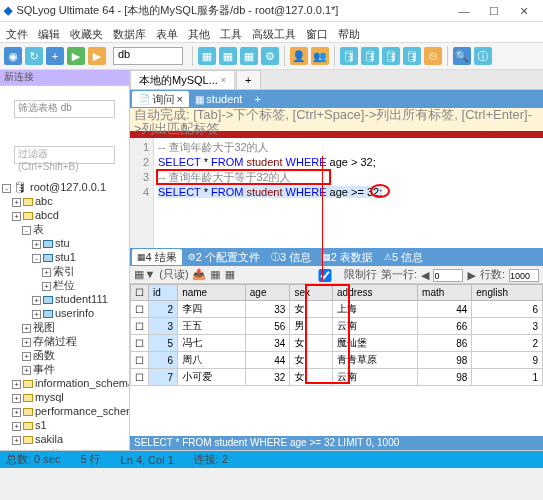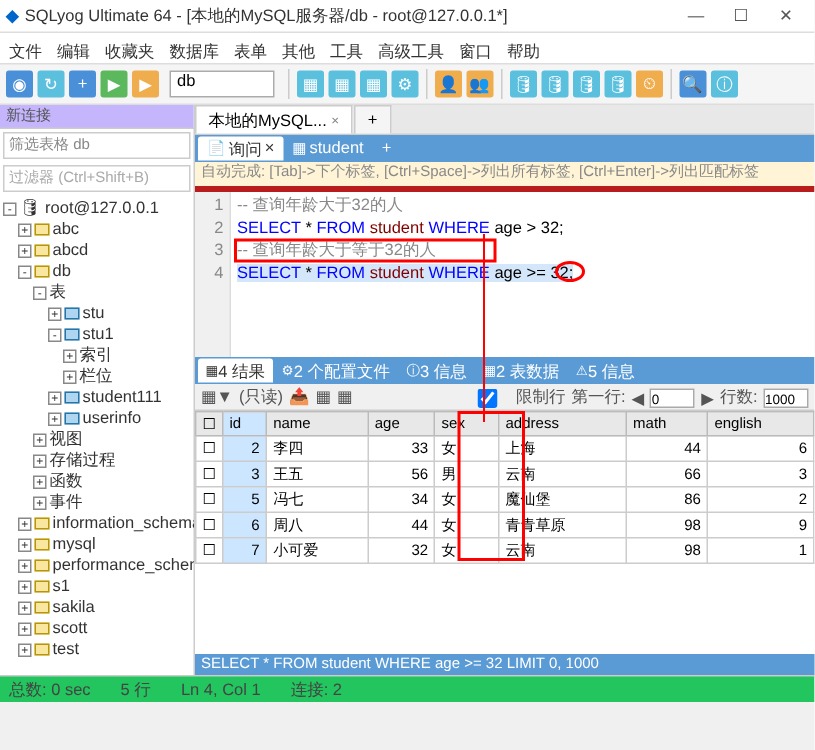--- a/index.html
+++ b/index.html
@@ -13,37 +13,37 @@
 .tbicon{width:18px;height:18px;border-radius:2px;display:inline-flex;align-items:center;justify-content:center;font-size:11px}
 .tbicon.blue{background:#4a90d9;color:#fff}
 .tbicon.green{background:#5cb85c;color:#fff}
 .tbicon.orange{background:#f0ad4e;color:#fff}
 .tbicon.teal{background:#5bc0de;color:#fff}
 .dbselect{height:18px;border:1px solid #aaa;background:#fff;padding:0 14px 0 4px;font-size:11px;min-width:70px;margin:0 4px}
 .sep{width:1px;height:20px;background:#ccc;margin:0 2px}
 .main{display:flex;height:380px}
 .sidebar{width:130px;background:#fff;border-right:1px solid #ccc;display:flex;flex-direction:column}
 .sidehdr{height:16px;background:#c4b5fd;border-bottom:1px solid #ccc;padding:0 4px;font-size:10px;color:#555}
-.filter{height:18px;border:1px solid #ccc;margin:2px;font-size:10px;color:#888;padding:0 3px;background:#fff}
+.filter{height:18px;border:1px solid #ccc;margin:14px;font-size:10px;color:#888;padding:0 3px;background:#fff}
 .tree{flex:1;overflow:auto;font-size:10px;line-height:14px;padding:2px}
 .tree .node{white-space:nowrap;color:#333}
 .tree .i1{padding-left:10px}.tree .i2{padding-left:20px}.tree .i3{padding-left:30px}.tree .i4{padding-left:40px}
 .tree .exp{display:inline-block;width:9px;height:9px;border:1px solid #888;text-align:center;line-height:7px;font-size:8px;margin-right:2px;background:#fff}
 .tree .ico{display:inline-block;width:10px;height:8px;margin-right:2px;vertical-align:middle}
 .tree .dbico{background:#f9e79f;border:1px solid #b7950b}
 .tree .tblico{background:#aed6f1;border:1px solid #2874a6}
 .content{flex:1;display:flex;flex-direction:column;background:#fff}
 .tabs{height:20px;background:#e8e8e8;border-bottom:1px solid #ccc;display:flex;align-items:center}
 .tab{height:19px;padding:0 8px;background:#f5f5f5;border:1px solid #ccc;border-bottom:none;margin-right:1px;display:flex;align-items:center;gap:3px;font-size:10px}
 .tab.active{background:#fff}
 .tab .x{color:#888;font-size:9px}
 .subtabs{height:18px;background:#5a9bd5;display:flex;align-items:center;padding:0 2px}
 .subtab{height:16px;padding:0 6px;color:#fff;font-size:10px;display:flex;align-items:center;gap:2px}
 .subtab.active{background:#fff;color:#333;border-radius:2px 2px 0 0}
-.hint{height:20px;background:#fff4d6;font-size:10px;color:#888;padding:0 4px;line-height:14px;border-bottom:4px solid #b91c1c}
+.hint{height:30px;background:#fff4d6;font-size:13px;color:#888;padding:0 4px;line-height:14px;border-bottom:7px solid #b91c1c}
 .editor{flex:0 0 110px;background:#fff;display:flex;font-family:Consolas,monospace;font-size:11px;position:relative}
 .gutter{width:24px;background:#f0f0f0;border-right:1px solid #ddd;text-align:right;padding:2px 4px 0 0;color:#888;line-height:15px}
 .code{flex:1;padding:2px 4px;line-height:15px;white-space:pre}
 .code .kw{color:#00f}
 .code .cm{color:#888}
 .code .id{color:#800000}
 .code .hl{background:#d4e6f9}
 .redbox{position:absolute;border:2px solid red;pointer-events:none}
 .resbar{height:18px;background:#5a9bd5;display:flex;align-items:center;padding:0 2px;gap:1px}
 .restab{height:16px;padding:0 5px;color:#fff;font-size:9px;display:flex;align-items:center}
@@ -52,21 +52,21 @@
 .gridtools .r{margin-left:auto;display:flex;gap:4px;align-items:flex-end}
 .gridtools input{width:30px;height:13px;font-size:9px;border:1px solid #aaa}
 .grid{flex:1;overflow:auto;background:#fff;position:relative}
 .grid table{border-collapse:collapse;width:100%}
 .grid th{background:#e8e8e8;border:1px solid #bbb;padding:1px 4px;font-weight:normal;text-align:left;font-size:10px;height:16px}
 .grid td{border:1px solid #ccc;padding:1px 4px;font-size:10px;height:16px}
 .grid .ck{width:16px;text-align:center}
 .grid .sel{background:#cde6ff}
 .grid .num{text-align:right}
 .statusq{height:14px;background:#5a9bd5;color:#fff;font-size:10px;padding:0 4px;line-height:14px}
-.statusbar{height:18px;background:#22c55e;border-top:1px solid #ccc;display:flex;align-items:center;padding:0 6px;gap:20px;font-size:10px;color:#444}
+.statusbar{height:18px;background:#0ea5e9;border-top:1px solid #ccc;display:flex;align-items:center;padding:0 6px;gap:20px;font-size:10px;color:#444}
 .redline{position:absolute;width:1px;background:red;pointer-events:none}
 .redcirc{position:absolute;border:2px solid red;border-radius:50%;pointer-events:none}
 </style>
 </head>
 <body>
 
 <div class="titlebar">
  <span class="logo">◆</span>
  <span class="title">SQLyog Ultimate 64 - [本地的MySQL服务器/db - root@127.0.0.1*]</span>
  <span class="winbtn">—</span>
@@ -115,21 +115,20 @@
 
 <div class="main">
  <div class="sidebar">
   <div class="sidehdr">新连接</div>
   <div class="filter">筛选表格 db</div>
   <div class="filter" style="color:#aaa">过滤器 (Ctrl+Shift+B)</div>
   <div class="tree">
    <div class="node"><span class="exp">-</span>🛢 <span>root@127.0.0.1</span></div>
    <div class="node i1"><span class="exp">+</span><span class="ico dbico"></span><span>abc</span></div>
    <div class="node i1"><span class="exp">+</span><span class="ico dbico"></span><span>abcd</span></div>
-   <div class="node i1"><span class="exp">-</span><span class="ico dbico"></span><span>db</span></div>
    <div class="node i2"><span class="exp">-</span><span>表</span></div>
    <div class="node i3"><span class="exp">+</span><span class="ico tblico"></span><span>stu</span></div>
    <div class="node i3"><span class="exp">-</span><span class="ico tblico"></span><span>stu1</span></div>
    <div class="node i4"><span class="exp">+</span><span>索引</span></div>
    <div class="node i4"><span class="exp">+</span><span>栏位</span></div>
    <div class="node i3"><span class="exp">+</span><span class="ico tblico"></span><span>student111</span></div>
    <div class="node i3"><span class="exp">+</span><span class="ico tblico"></span><span>userinfo</span></div>
    <div class="node i2"><span class="exp">+</span><span>视图</span></div>
    <div class="node i2"><span class="exp">+</span><span>存储过程</span></div>
    <div class="node i2"><span class="exp">+</span><span>函数</span></div>

